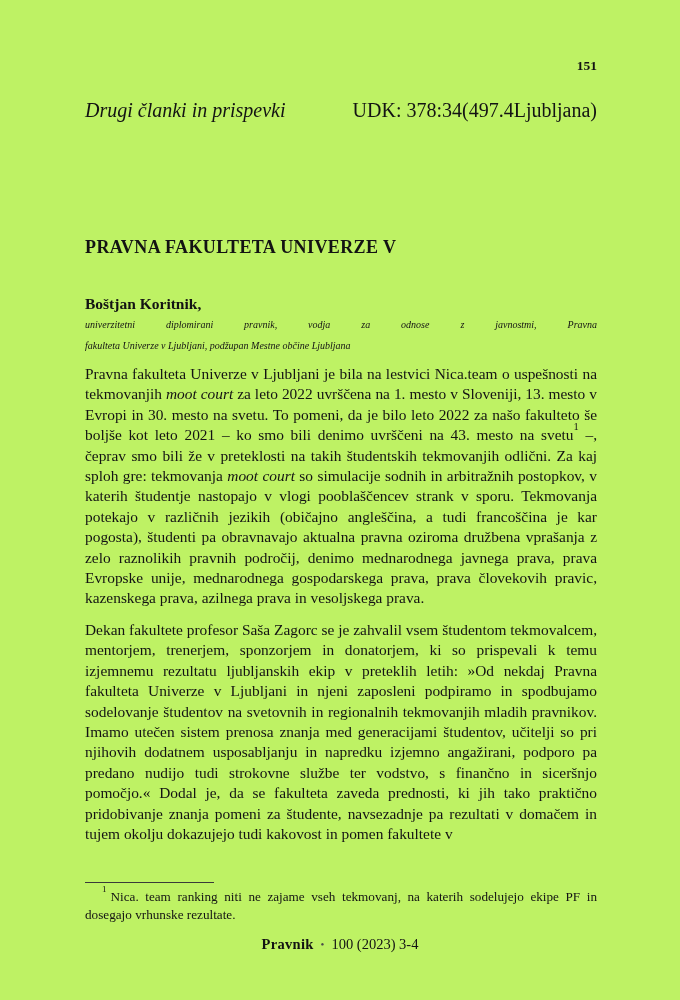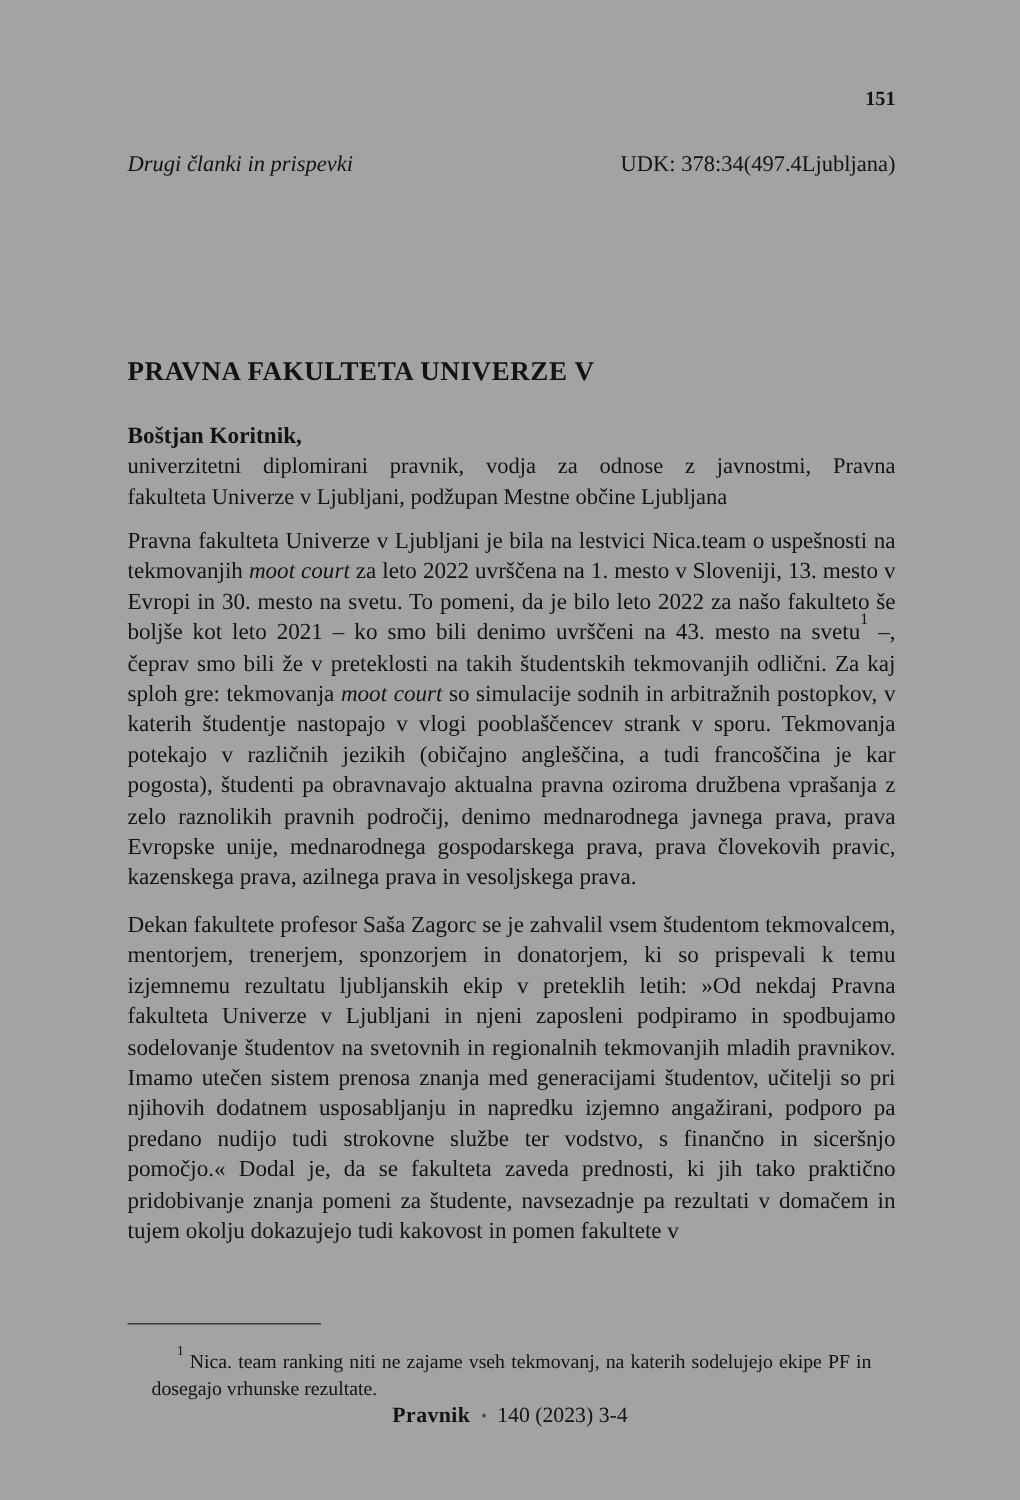--- a/index.html
+++ b/index.html
@@ -4,61 +4,62 @@
 <style>
   html, body {
     margin: 0;
     padding: 0;
     background: #ffffff;
   }
   .page {
     position: relative;
     width: 680px;
     height: 1000px;
-    background: #a3a3a3;
+    background: #bef264;
     color: #131313;
     font-family: "Liberation Serif", serif;
     box-sizing: border-box;
     padding: 0 83px 0 85px;
     overflow: hidden;
   }
   .page-number {
     padding-top: 57px;
     text-align: right;
     font-size: 13.5px;
     font-weight: bold;
     line-height: 18px;
   }
   .header-row {
     margin-top: 26px;
     display: flex;
     justify-content: space-between;
     align-items: baseline;
-    font-size: 15px;
+    font-size: 20px;
     line-height: 19px;
     text-align: right;
   }
   .running-title { font-style: italic; }
   .udk { font-style: normal; }
   .article-title {
     margin: 112px 0 0 0;
     font-size: 18px;
     font-weight: bold;
     line-height: 31px;
     letter-spacing: 0.4px;
   }
   .title-line { display: block; }
   .author-name {
-    margin-top: 17px;
+    margin-top: 30px;
     font-size: 15.5px;
     font-weight: bold;
     line-height: 21px;
   }
   .affiliation {
-    font-size: 15px;
+    font-size: 10px;
+    font-style: italic;
     line-height: 21px;
   }
   .affil-line1 {
     display: block;
     text-align: justify;
     text-align-last: justify;
   }
   .affil-line2 { display: block; }
   .body-para {
     margin: 0;
@@ -82,21 +83,21 @@
     right: 83px;
     top: 882px;
   }
   .footnote-separator {
     width: 129px;
     height: 0;
     border-top: 1px solid #3a3a3a;
     margin-bottom: 5px;
   }
   .footnote-text {
-    margin: 16px;
+    margin: 0;
     font-size: 13.2px;
     line-height: 17.6px;
     text-align: justify;
     text-indent: 17px;
   }
   .footnote-text sup.fn-ref {
     top: -3.5px;
     font-size: 9px;
     margin-right: 4px;
   }
@@ -143,16 +144,16 @@
   <p class="body-para para-1"><span>Pravna fakulteta Univerze v Ljubljani je bila na lestvici Nica.team o uspešnosti na tekmovanjih </span><span class="italic">moot court</span><span> za leto 2022 uvrščena na 1. mesto v Sloveniji, 13. mesto v Evropi in 30. mesto na svetu. To pomeni, da je bilo leto 2022 za našo fakulteto še boljše kot leto 2021 – ko smo bili denimo uvrščeni na 43. mesto na svetu</span><sup class="fn-ref">1</sup><span> –, čeprav smo bili že v preteklosti na takih študentskih tekmovanjih odlični. Za kaj sploh gre: tekmovanja </span><span class="italic">moot court</span><span> so simulacije sodnih in arbitražnih postopkov, v katerih študentje nastopajo v vlogi pooblaščencev strank v sporu. Tekmovanja potekajo v različnih jezikih (običajno angleščina, a tudi francoščina je kar pogosta), študenti pa obravnavajo aktualna pravna oziroma družbena vprašanja z zelo raznolikih pravnih področij, denimo mednarodnega javnega prava, prava Evropske unije, mednarodnega gospodarskega prava, prava človekovih pravic, kazenskega prava, azilnega prava in vesoljskega prava.</span></p>
 
   <p class="body-para para-2">Dekan fakultete profesor Saša Zagorc se je zahvalil vsem študentom tekmovalcem, mentorjem, trenerjem, sponzorjem in donatorjem, ki so prispevali k temu izjemnemu rezultatu ljubljanskih ekip v preteklih letih: »Od nekdaj Pravna fakulteta Univerze v Ljubljani in njeni zaposleni podpiramo in spodbujamo sodelovanje študentov na svetovnih in regionalnih tekmovanjih mladih pravnikov. Imamo utečen sistem prenosa znanja med generacijami študentov, učitelji so pri njihovih dodatnem usposabljanju in napredku izjemno angažirani, podporo pa predano nudijo tudi strokovne službe ter vodstvo, s finančno in siceršnjo pomočjo.« Dodal je, da se fakulteta zaveda prednosti, ki jih tako praktično pridobivanje znanja pomeni za študente, navsezadnje pa rezultati v domačem in tujem okolju dokazujejo tudi kakovost in pomen fakultete v</p>
 
   <div class="footnote-area">
     <div class="footnote-separator"></div>
     <p class="footnote-text"><sup class="fn-ref">1</sup><span>Nica. team ranking niti ne zajame vseh tekmovanj, na katerih sodelujejo ekipe PF in dosegajo vrhunske rezultate.</span></p>
   </div>
 
   <div class="page-footer">
-    <span class="footer-journal">Pravnik</span><span class="footer-dot">•</span><span>140 (2023) 3-4</span>
+    <span class="footer-journal">Pravnik</span><span class="footer-dot">•</span><span>100 (2023) 3-4</span>
   </div>
 
 </div>
 
 </body></html>

